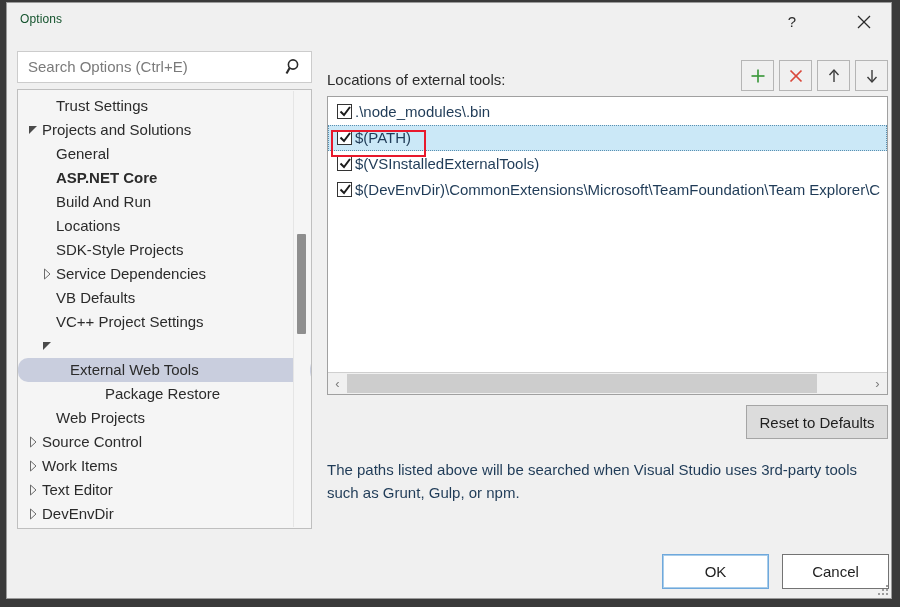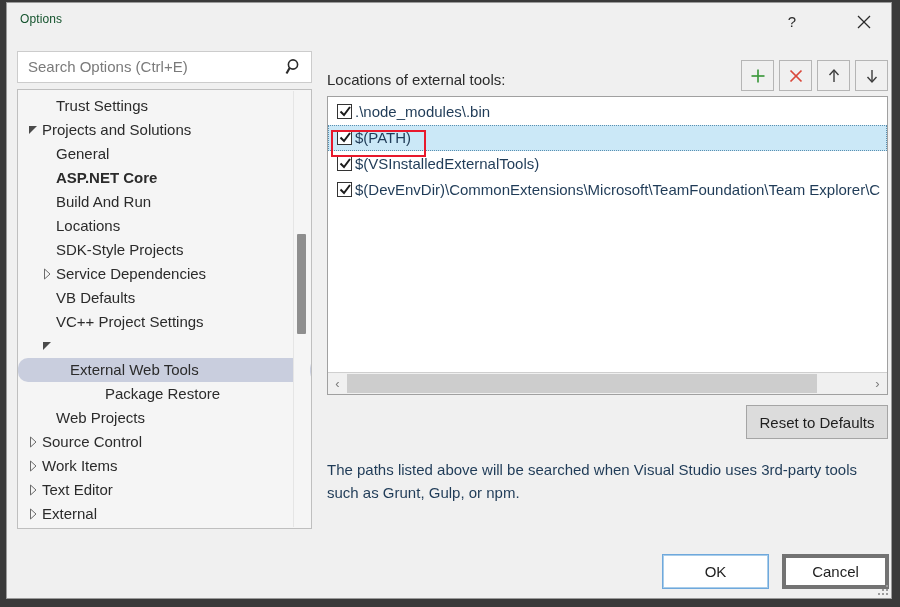--- a/index.html
+++ b/index.html
@@ -292,21 +292,21 @@
     color: #1e1e1e;
     cursor: default;
   }
   #ok-button {
     left: 655px;
     border: 1px solid #6fa8dc;
     box-shadow: inset 0 0 0 1px #a8cdea;
   }
   #cancel-button {
     left: 775px;
-    border: 4px solid #737373;
+    border: 1px solid #737373;
     text-align: center;
   }
 
   
   #resize-grip {
     position: absolute;
     right: 3px;
     bottom: 3px;
     width: 13px;
     height: 13px;
@@ -432,21 +432,21 @@
         <div class="tree-item">
           <span class="tree-arrow" style="left: 8px;"><svg width="10" height="24" viewBox="0 0 10 24">
               <polygon points="2.5,7 8,12 2.5,17" fill="none" stroke="#6b6b6b" stroke-width="1"></polygon>
             </svg></span>
           <span class="tree-label" style="left: 24px;">Text Editor</span>
         </div>
         <div class="tree-item">
           <span class="tree-arrow" style="left: 8px;"><svg width="10" height="24" viewBox="0 0 10 24">
               <polygon points="2.5,7 8,12 2.5,17" fill="none" stroke="#6b6b6b" stroke-width="1"></polygon>
             </svg></span>
-          <span class="tree-label" style="left: 24px;">External</span>
+          <span class="tree-label" style="left: 24px;">DevEnvDir</span>
         </div>
       </div>
     <div id="tree-scrollbar">
       <div id="tree-scroll-thumb"></div>
     </div>
   </div>
 
   <div id="list-caption">Locations of external tools:</div>
 
   <button class="tool-btn" id="btn-add">

